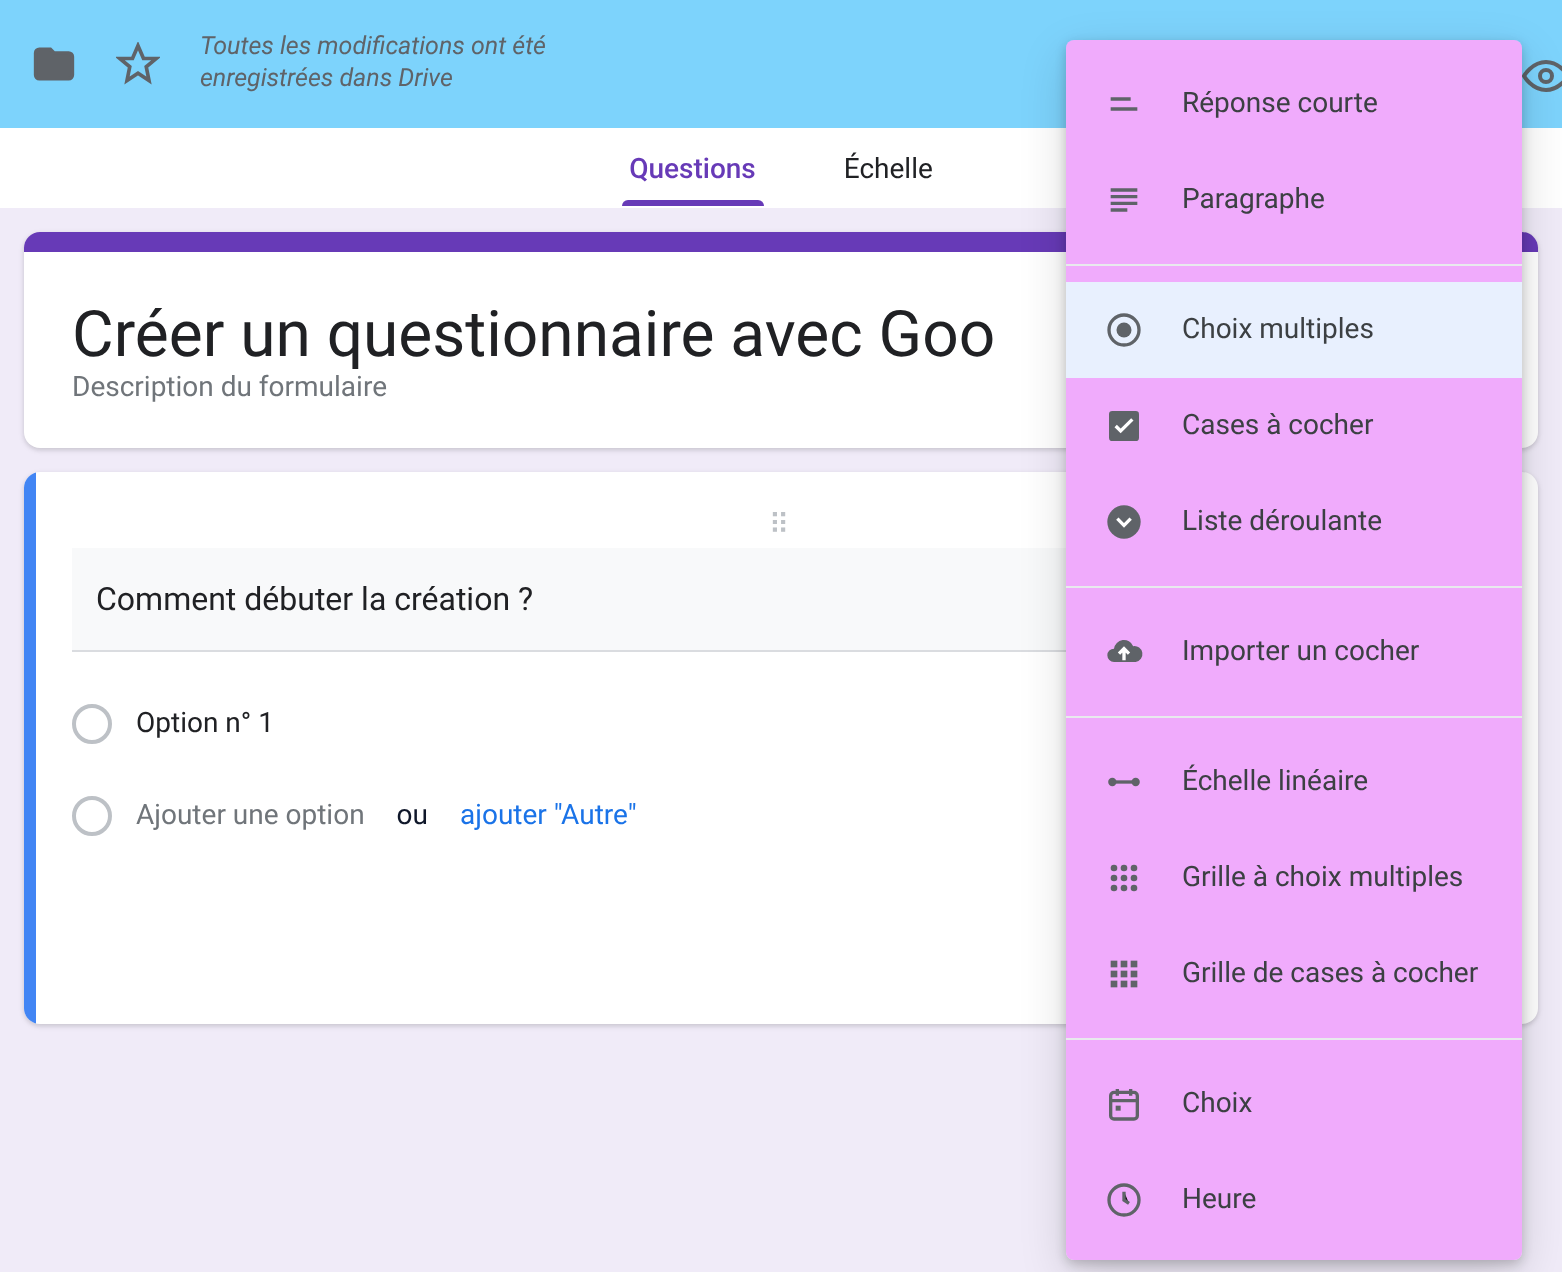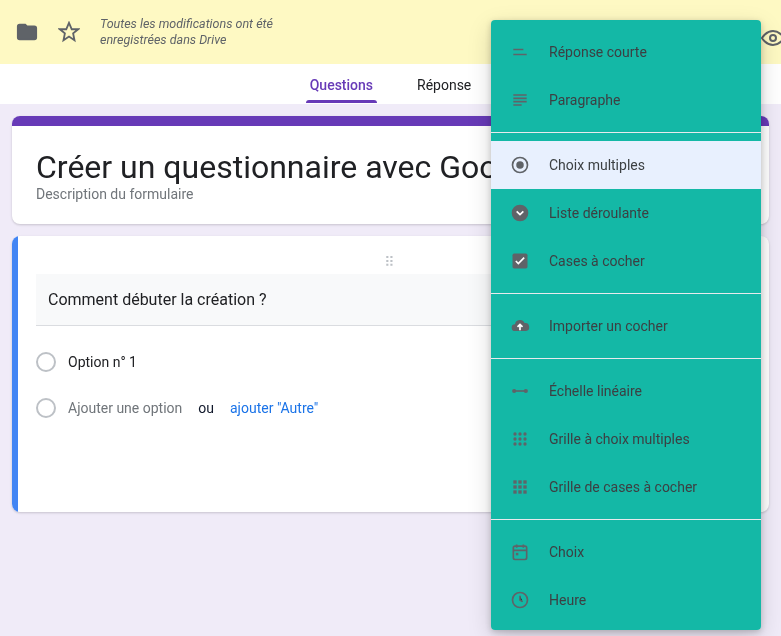--- a/index.html
+++ b/index.html
@@ -6,21 +6,21 @@
   body {
     font-family: Roboto, Arial, sans-serif;
     background: #f0ebf8;
     width: 781px;
     height: 636px;
     overflow: hidden;
     position: relative;
   }
   .topbar {
     height: 64px;
-    background: #fef9c3;
+    background: #7dd3fc;
     display: flex;
     align-items: center;
     padding: 0 16px;
     gap: 20px;
   }
   .topbar .ic {
     color: #5f6368;
     display: flex;
     align-items: center;
     cursor: pointer;
@@ -145,22 +145,22 @@
     margin-top: 50px;
     padding-top: 8px;
   }
   .card-footer .ic { color: #5f6368; cursor: pointer; }
 
   
   .dropdown {
     position: absolute;
     top: 20px;
     right: 20px;
-    width: 270px;
-    background: #14b8a6;
+    width: 228px;
+    background: #f0abfc;
     border-radius: 4px;
     box-shadow: 0 2px 6px rgba(0,0,0,.2), 0 8px 24px rgba(0,0,0,.15);
     padding: 8px 0;
     z-index: 20;
     max-height: 610px;
     overflow: auto;
   }
   .menu-item {
     display: flex;
     align-items: center;
@@ -213,21 +213,21 @@
 
 <span class="preview-btn">
   <svg width="24" height="24" viewBox="0 0 24 24">
       <path fill="none" stroke="currentColor" stroke-width="2" d="M1 12s4-7 11-7 11 7 11 7-4 7-11 7S1 12 1 12z"></path>
       <circle cx="12" cy="12" r="3" fill="none" stroke="currentColor" stroke-width="2"></circle>
     </svg>
 </span>
 
 <div class="tabbar">
   <div class="tab active">Questions</div>
-  <div class="tab">Réponse</div>
+  <div class="tab">Échelle</div>
 </div>
 
 <div class="canvas">
 
   <div class="card form-header-card">
     <div class="form-title">Créer un questionnaire avec Goo</div>
     <div class="form-desc">Description du formulaire</div>
   </div>
 
   <div class="card question-card">
@@ -286,35 +286,35 @@
           <circle cx="12" cy="12" r="9" fill="none" stroke="currentColor" stroke-width="2"></circle>
           <circle cx="12" cy="12" r="4.5" fill="currentColor"></circle>
         </svg>
     </span>
     <span>Choix multiples</span>
   </div>
 
   <div class="menu-item">
     <span class="mic">
       <svg width="20" height="20" viewBox="0 0 24 24">
+          <rect x="3" y="3" width="18" height="18" rx="2" fill="currentColor"></rect>
+          <path d="m7 12 3 3 7-7" stroke="#fff" stroke-width="2" fill="none"></path>
+        </svg>
+    </span>
+    <span>Cases à cocher</span>
+  </div>
+
+  <div class="menu-item">
+    <span class="mic">
+      <svg width="20" height="20" viewBox="0 0 24 24">
           <circle cx="12" cy="12" r="10" fill="currentColor"></circle>
           <path d="m8 10 4 4 4-4" stroke="#fff" stroke-width="2" fill="none"></path>
         </svg>
     </span>
     <span>Liste déroulante</span>
-  </div>
-
-  <div class="menu-item">
-    <span class="mic">
-      <svg width="20" height="20" viewBox="0 0 24 24">
-          <rect x="3" y="3" width="18" height="18" rx="2" fill="currentColor"></rect>
-          <path d="m7 12 3 3 7-7" stroke="#fff" stroke-width="2" fill="none"></path>
-        </svg>
-    </span>
-    <span>Cases à cocher</span>
   </div>
 
   <div class="menu-sep"></div>
 
   <div class="menu-item">
     <span class="mic">
       <svg width="20" height="20" viewBox="0 0 24 24">
           <path fill="currentColor" d="M19 18H6a4 4 0 0 1 0-8 6 6 0 0 1 11.5-1.5A4.5 4.5 0 0 1 19 18z"></path>
           <path d="M12 10v7m-3-4 3-3 3 3" stroke="#fff" stroke-width="2" fill="none"></path>
         </svg>

